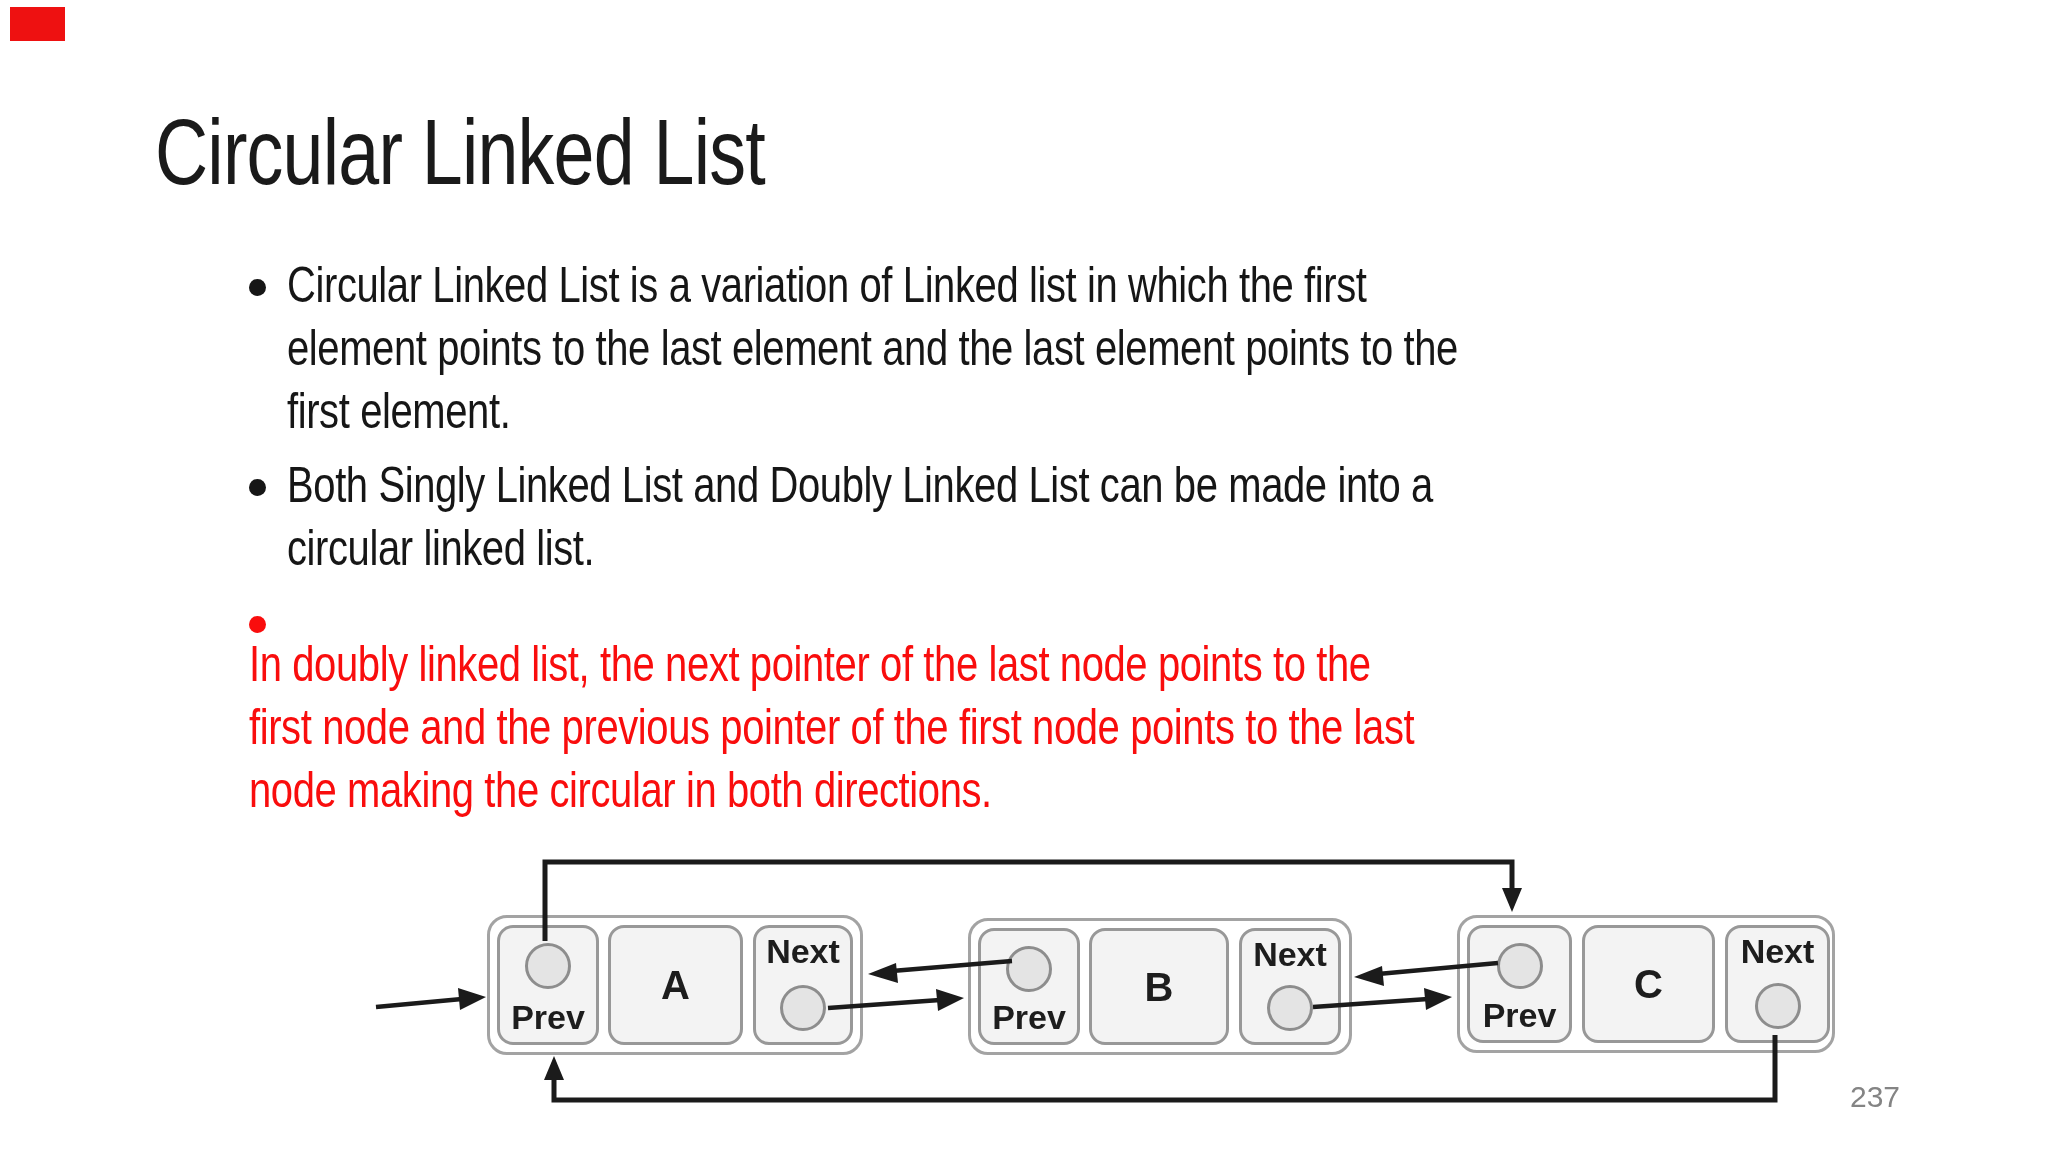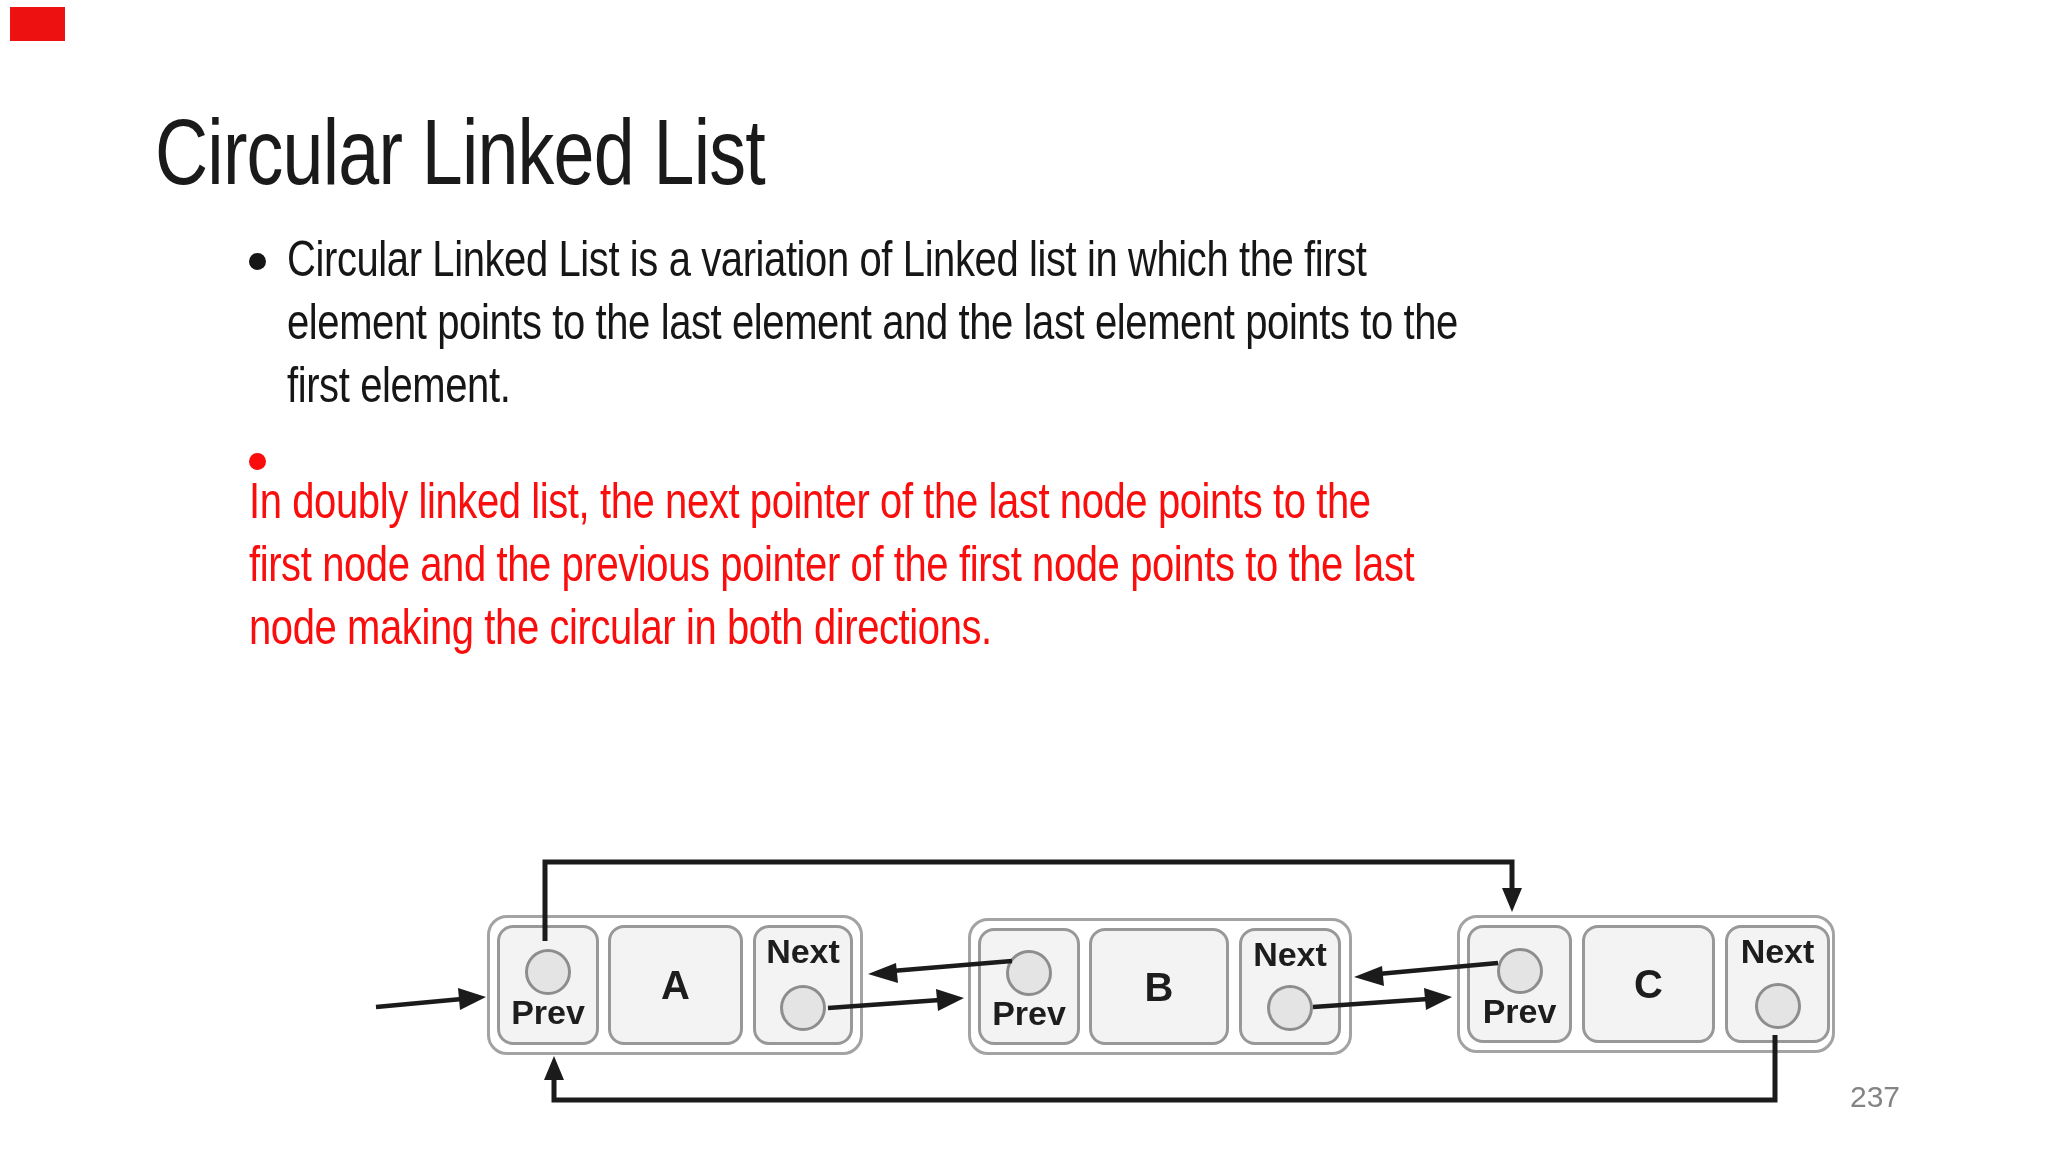--- a/index.html
+++ b/index.html
@@ -9,42 +9,42 @@
   }
   
   .corner-mark{position:absolute;left:10px;top:7px;width:55px;height:34px;background:#ee1111;}
   
   .title{
     position:absolute;left:155px;top:104px;font-size:92px;line-height:1.05;
     color:#1a1a1a;letter-spacing:-1px;white-space:nowrap;
     transform:scaleX(0.80);transform-origin:left top;font-weight:400;
   }
   
-  .bullets{position:absolute;left:249px;top:228px;width:1600px;}
+  .bullets{position:absolute;left:249px;top:254px;width:1600px;}
   .bullet{display:flex;align-items:flex-start;margin-bottom:11px;color:#161616;}
   .bullet.red{color:#f90d0d;flex-direction:column;}
   .bullet .dot{
     flex:0 0 17px;width:17px;height:17px;border-radius:50%;
     background:currentColor;margin-top:25px;margin-right:21px;
   }
   .bullet .lines{
     font-size:50px;line-height:63px;letter-spacing:-0.5px;white-space:nowrap;
     transform:scaleX(0.80);transform-origin:left top;
   }
   .bullet .lines span{display:block;}
   
   .nodebox{
     position:absolute;background:#ffffff;border:3px solid #a3a3a3;border-radius:20px;
     box-sizing:border-box;
   }
   .cell{
     position:absolute;background:#f3f3f3;border:3px solid #989898;border-radius:16px;
     box-sizing:border-box;display:flex;flex-direction:column;align-items:center;
   }
-  .cell-prev{justify-content:center;padding:15px 0 8px;}
+  .cell-prev{justify-content:space-between;padding:15px 0 8px;}
   .cell-next{justify-content:space-between;padding:6px 0 11px;}
   .cell-value{justify-content:center;}
   .ptr-circle{
     width:46px;height:46px;border-radius:50%;background:#e4e4e4;
     border:3px solid #8d8d8d;box-sizing:border-box;
   }
   .cell-label{font-size:34px;font-weight:600;color:#1d1d1d;line-height:1;}
   .value-label{font-size:40px;font-weight:600;color:#1d1d1d;line-height:1;}
   .head-inner{
     position:absolute;left:13px;top:11px;right:13px;bottom:11px;background:#f4f4f4;
@@ -64,20 +64,27 @@
 
   <div class="title">Circular Linked List</div>
 
   <div class="bullets">
     <div class="bullet">
       <div class="dot"></div>
       <div class="lines">
         <span>Circular Linked List is a variation of Linked list in which the first</span>
         <span>element points to the last element and the last element points to the</span>
         <span>first element.</span>
+      </div>
+    </div>
+    <div class="bullet">
+      <div class="dot"></div>
+      <div class="lines">
+        <span>Both Singly Linked List and Doubly Linked List can be made into a</span>
+        <span>circular linked list.</span>
       </div>
     </div>
     <div class="bullet red">
       <div class="dot"></div>
       <div class="lines">
         <span>In doubly linked list, the next pointer of the last node points to the</span>
         <span>first node and the previous pointer of the first node points to the last</span>
         <span>node making the circular in both directions.</span>
       </div>
     </div>

